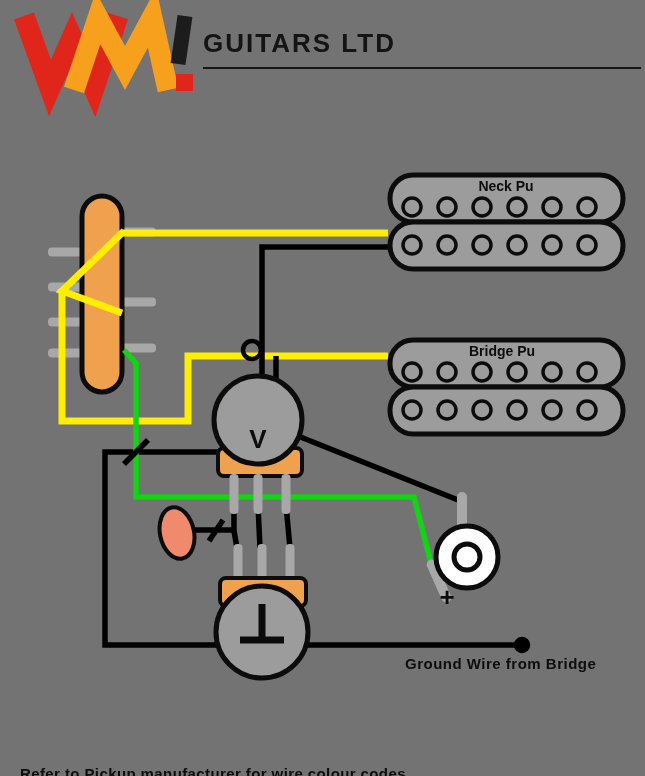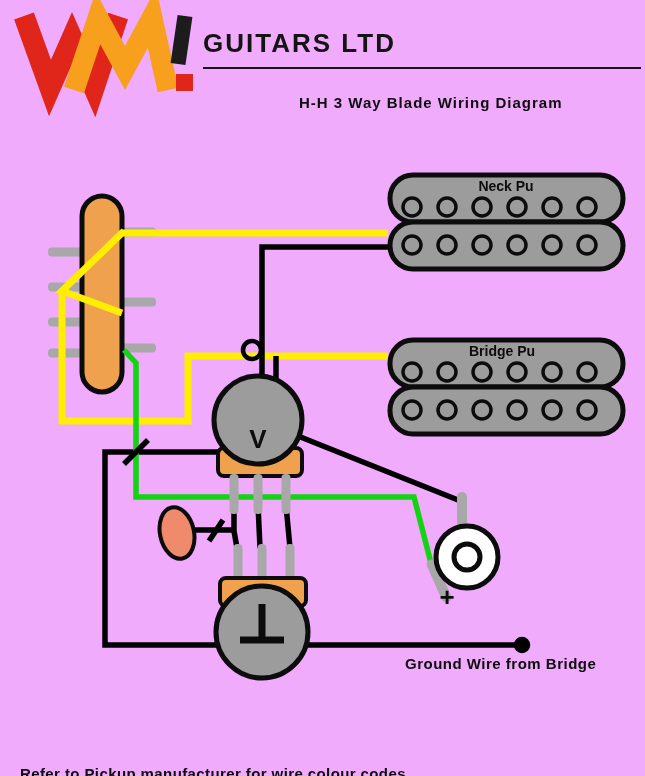--- a/index.html
+++ b/index.html
@@ -1,16 +1,16 @@
 <!DOCTYPE html>
 <html><head>
 <meta charset="utf-8">
 <style>
   html,body{margin:0;padding:0;background:#fff;}
-  .page{position:relative;width:645px;height:776px;background:#f0abfc;overflow:hidden;
+  .page{position:relative;width:645px;height:776px;background:#737373;overflow:hidden;
         font-family:"Liberation Sans",sans-serif;color:#111;}
   .logo{position:absolute;left:8px;top:6px;width:192px;height:92px;overflow:visible;}
   .brand{position:absolute;left:203px;top:28px;width:438px;padding-bottom:8px;
          border-bottom:2.5px solid #161616;font-size:26px;letter-spacing:2px;
          font-weight:600;color:#141414;white-space:nowrap;}
   .title{position:absolute;left:299px;top:94px;font-size:15px;font-weight:bold;
          letter-spacing:1px;color:#0d0d0d;white-space:nowrap;}
   .footer{position:absolute;left:20px;top:737px;font-size:15px;font-weight:bold;
           letter-spacing:0.4px;color:#0d0d0d;white-space:nowrap;margin-top:28px;}
   .diagram{position:absolute;left:0;top:0;}
@@ -21,21 +21,20 @@
 
 <div class="page">
 
   <svg class="logo" viewBox="0 0 192 92">
     <polyline points="16,10 42,82 64,32 86,82 110,10" fill="none" stroke-width="21" stroke-miterlimit="8" stroke="#e0251b"></polyline>
     <polyline points="66,84 90,12 117,62 144,12 160,84" fill="none" stroke-width="21" stroke-miterlimit="8" stroke="#f6a01e"></polyline>
     <line x1="177" y1="10" x2="170" y2="58" stroke-width="15" stroke="#1c1c1c"></line>
     <rect x="168" y="68" width="17" height="17" fill="#e0251b"></rect>
   </svg>
   <div class="brand">GUITARS LTD</div>
-  <div class="title">H-H 3 Way Blade Wiring Diagram</div>
 
   <svg class="diagram" width="645" height="776" viewBox="0 0 645 776">
 
     <g>
       <g fill="#a8a8a8">
         <rect x="48" y="247.5" width="38" height="9" rx="4"></rect>
         <rect x="48" y="282.5" width="38" height="9" rx="4"></rect>
         <rect x="48" y="317.5" width="38" height="9" rx="4"></rect>
         <rect x="48" y="348.5" width="38" height="9" rx="4"></rect>
         <rect x="118" y="227.5" width="38" height="9" rx="4"></rect>

